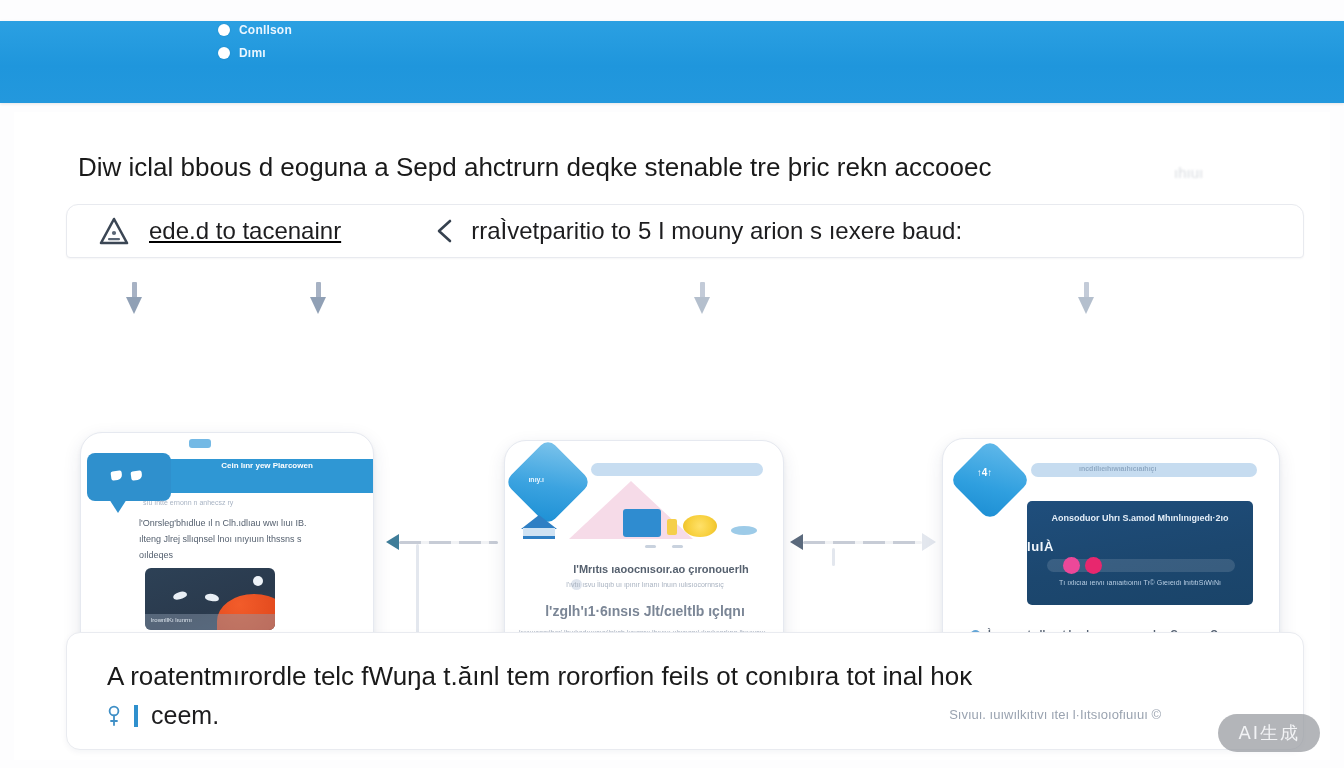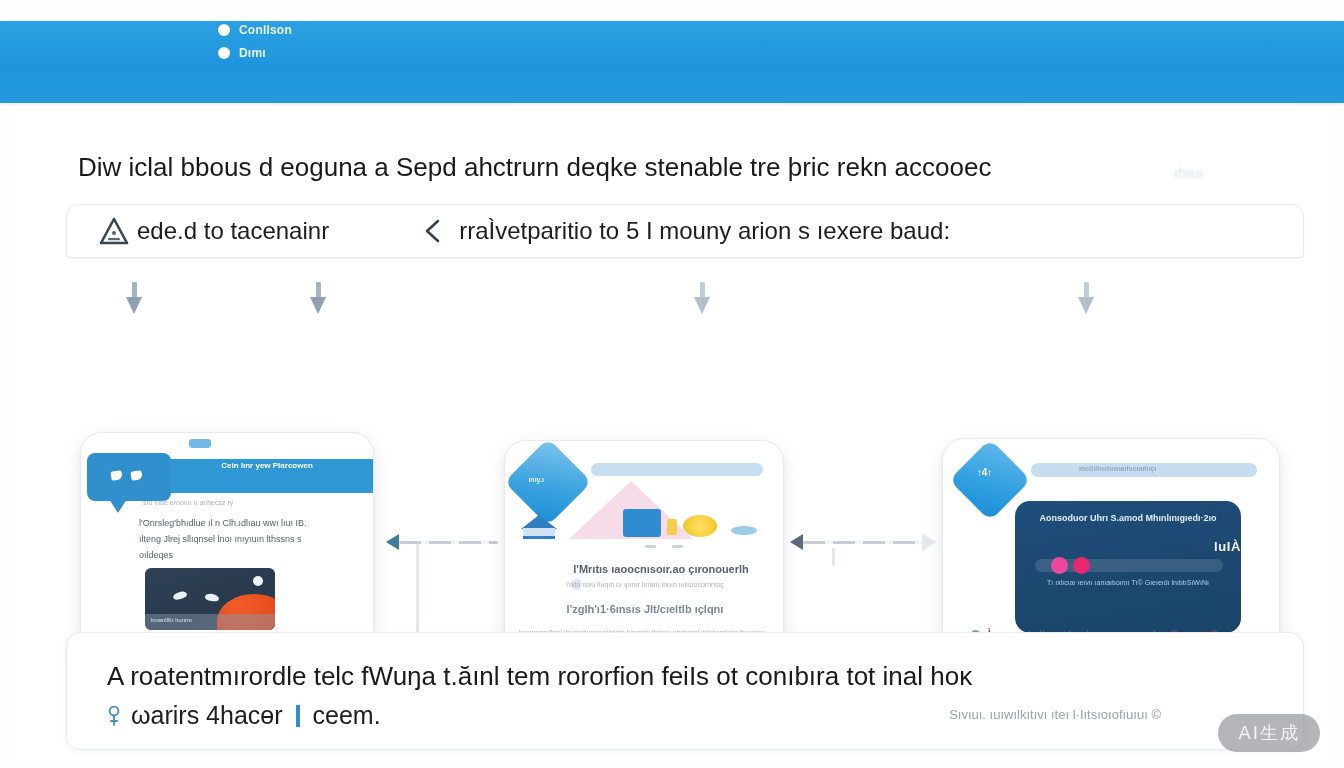--- a/index.html
+++ b/index.html
@@ -87,21 +87,21 @@
     position: absolute;
     left: 52px; top: 92px;
     width: 1238px; height: 54px;
     background: #ffffff;
     border: 1px solid #e8eaef;
     border-radius: 12px 12px 4px 4px;
     display: flex;
     align-items: center;
     box-shadow: 0 1px 2px rgba(20,30,60,.04);
   }
-  .tb-left { display: flex; align-items: center; gap: 8px; margin-left: 32px; }
+  .tb-left { display: flex; align-items: center; gap: 20px; margin-left: 32px; text-decoration: underline; }
   .tb-right { display: flex; align-items: center; gap: 12px; margin-left: 92px; }
   .tb-label {
     font-size: 24px;
     color: #1d1d1f;
     white-space: nowrap;
     filter: blur(.3px);
   }
   .warn-icon { width: 30px; height: 28px; flex: none; }
   .chev-icon { width: 26px; height: 26px; flex: none; }
 
@@ -384,21 +384,21 @@
     filter: blur(.55px);
   }
   .c2-sub-dot {
     position: absolute; left: 66px; top: 138px;
     width: 11px; height: 11px; border-radius: 50%;
     background: #dfe5ee;
   }
   .c2-row {
     position: absolute; left: 0; top: 162px;
     width: 280px; text-align: center;
-    font-size: 11px; color: #7b8696; font-weight: 600;
+    font-size: 14px; color: #7b8696; font-weight: 600;
     filter: blur(.5px);
   }
   .c2-foot {
     position: absolute; left: 14px; top: 186px;
     width: 254px;
     font-size: 7px; color: #aab3c1; line-height: 12px;
     filter: blur(.55px);
   }
 
   
@@ -422,35 +422,35 @@
     width: 226px; height: 14px;
     background: #c6dcf0; border-radius: 7px;
   }
   .c3-topbar span {
     position: absolute; left: 48px; top: 2px;
     font-size: 7px; color: #90aac4; font-weight: 700;
     filter: blur(.55px);
     white-space: nowrap;
   }
   .c3-panel {
-    position: absolute; left: 72px; top: 62px;
-    width: 226px; height: 132px;
+    position: absolute; left: 84px; top: 62px;
+    width: 226px; height: 104px;
     background: linear-gradient(170deg,#1f4e7c 0%, #1c476f 55%, #1a4469 100%);
-    border-radius: 15px;
+    border-radius: 5px;
     overflow: hidden;
   }
   .c3-panel .p-title {
     position: absolute; left: 0; top: 12px;
     width: 226px; text-align: center;
     font-size: 9px; color: #e4eef8; font-weight: 700;
     filter: blur(.5px);
   }
   .c3-panel .p-logo {
     position: absolute; left: 0; top: 38px;
-    width: 226px; text-align: right;
+    width: 226px; text-align: left;
     font-size: 13px; color: #f0f6fc; font-weight: 700;
     letter-spacing: .6px;
     filter: blur(.5px);
   }
   .c3-panel .p-strip {
     position: absolute; left: 20px; top: 58px;
     width: 188px; height: 13px;
     background: rgba(255,255,255,.13);
     border-radius: 7px;
   }
@@ -706,21 +706,20 @@
     <span class="ghost" style="left:1160px; top:52px;">ıhıuı</span>
 
     <div class="bottom-panel">
       <div class="bp-line1">A roatentmırordle telc fWuŋa t.ăınl tem rororfion feiІs ot conıbıra tot inal hoĸ</div>
       <div class="bp-line2">
         <svg class="bp-key-icon" viewBox="0 0 14 22">
           <circle cx="7" cy="6" r="4.4" fill="none" stroke="#3f8fc6" stroke-width="1.8"></circle>
           <path d="M7 10.4 V20" stroke="#3f8fc6" stroke-width="1.8" stroke-linecap="round"></path>
           <path d="M4 16 H10" stroke="#3f8fc6" stroke-width="1.8" stroke-linecap="round"></path>
         </svg>
-        <span class="t">ωarirs 4hacɵr</span>
         <span class="bp-caret"></span>
         <span class="t">ceem.</span>
       </div>
       <div class="bp-right-note">Sıvıuı.    ıuıwılkıtıvı ıteı l·Iıtsıoıofıuıuı ©</div>
     </div>
 
   </div>
 
   <div class="watermark">AI生成</div>
 

